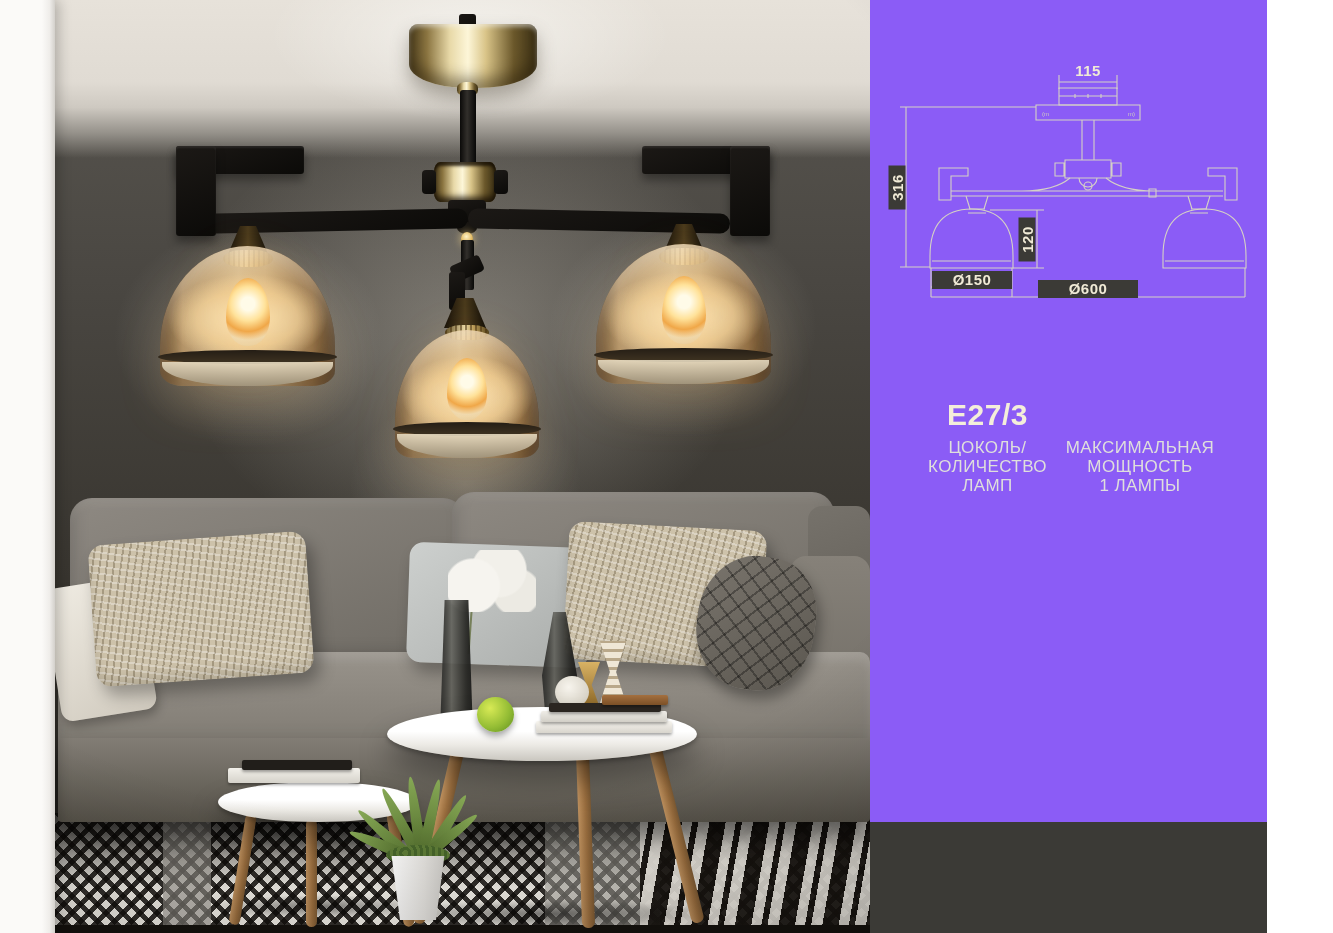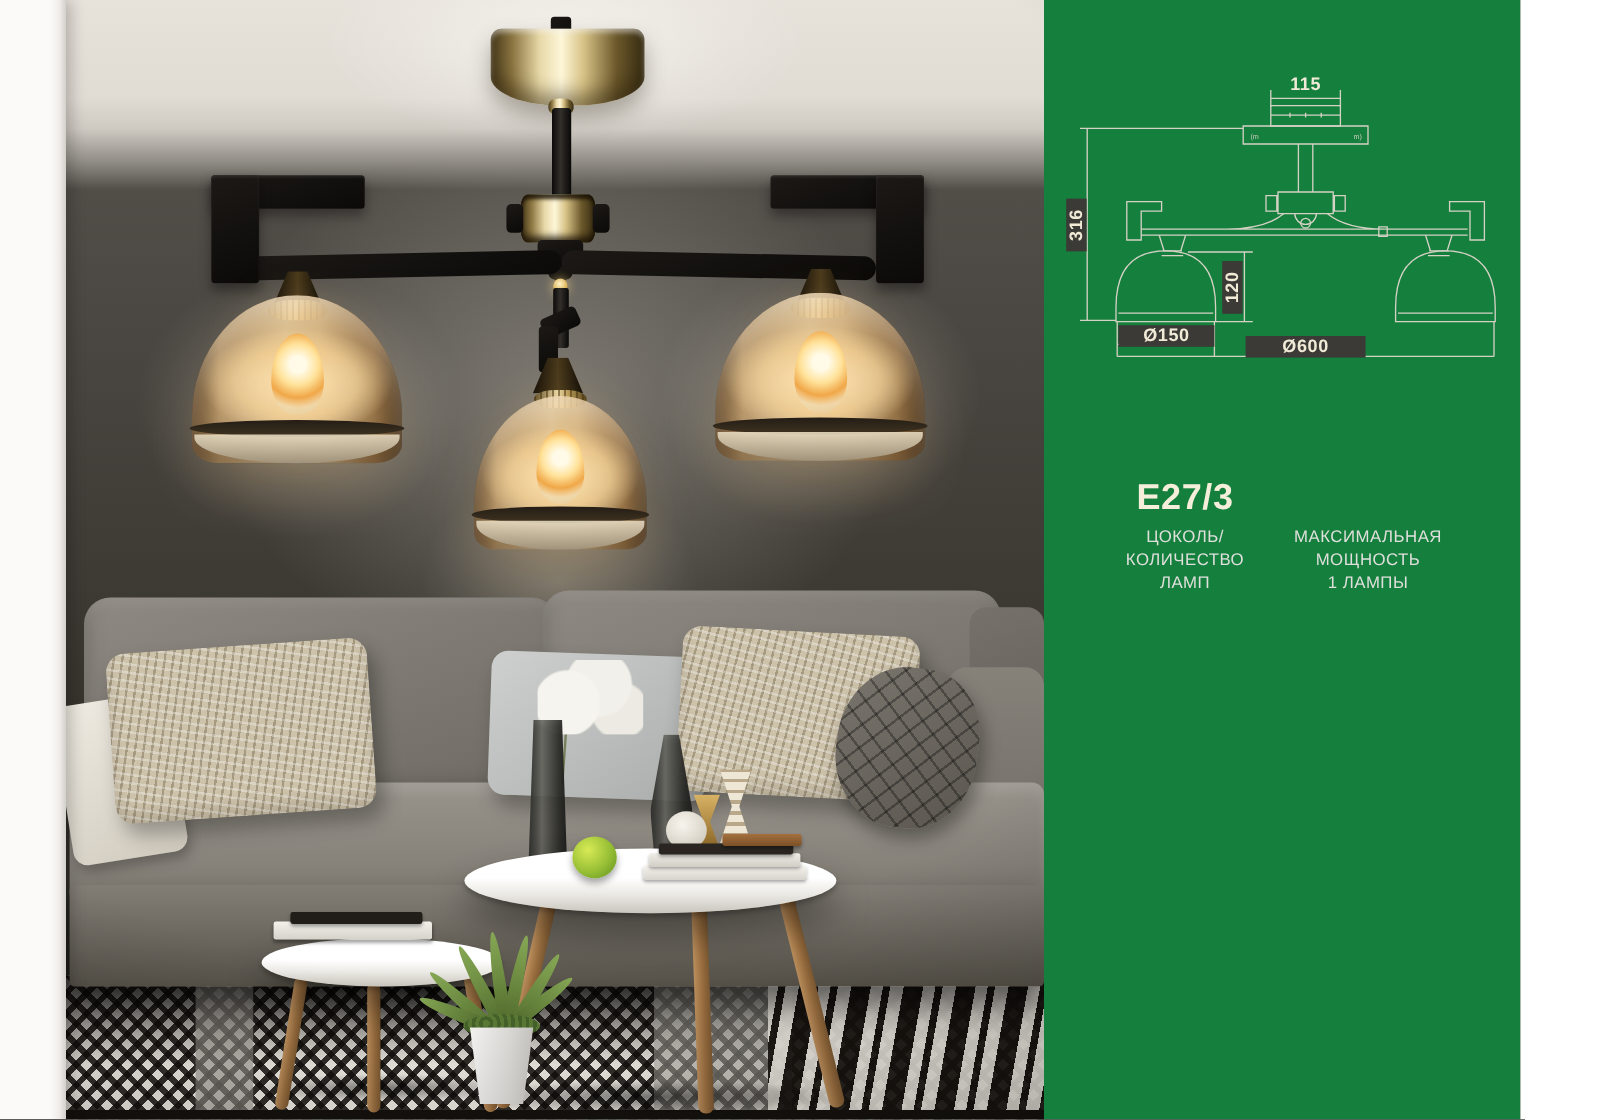--- a/index.html
+++ b/index.html
@@ -162,28 +162,28 @@
   .rug-wash2{left:490px;top:0;width:115px;height:120px;background:rgba(168,165,158,.55);}
   .rug-right{left:585px;top:0;width:230px;height:120px;opacity:.93;background:
     repeating-linear-gradient(100deg, #ece8e0 0 10px, #17130f 10px 16px, #ece8e0 16px 27px, #17130f 27px 43px);}
   .vignette{left:0;top:0;width:870px;height:933px;pointer-events:none;
     background:radial-gradient(120% 90% at 45% 35%, rgba(0,0,0,0) 58%, rgba(0,0,0,.34) 100%);}
   .wall-corner{left:0;top:0;width:55px;height:933px;
     background:linear-gradient(90deg,#fbfaf8 0 76%,#efedea 90%,#d3d0cb 100%);
     box-shadow:4px 0 12px rgba(0,0,0,.22);}
 
   
-  .panel{left:870px;top:0;width:397px;height:933px;background:#15803d;}
+  .panel{left:870px;top:0;width:397px;height:822px;background:#8b5cf6;}
   .panel svg{position:absolute;left:0;top:0;}
   .dline{fill:none;stroke:#d5d1c5;stroke-width:1.1;}
   .dim{position:absolute;color:#f0ead6;font-weight:bold;font-size:15px;text-align:center;letter-spacing:.5px;}
   .dim-big{font-size:15px;background:#3b3a36;line-height:18px;}
   .rot{transform:rotate(-90deg);background:#3b3a36;}
   .specs-val{position:absolute;color:#f4eeda;font-weight:bold;font-size:30px;text-align:center;letter-spacing:.5px;}
-  .specs-lab{position:absolute;color:#dfdfdc;font-size:14px;line-height:19px;text-align:center;letter-spacing:.4px;}
+  .specs-lab{position:absolute;color:#dfdfdc;font-size:17px;line-height:19px;text-align:center;letter-spacing:.4px;}
   .strip{left:1267px;top:0;width:66px;height:933px;background:#ffffff;}
   .mark{font-size:6px;fill:#cfccc0;font-family:"Liberation Sans",sans-serif;}
 </style>
 </head>
 <body>
 
 <div class="stage">
 
   <div class="abs photo">
     <div class="abs wall"></div>

